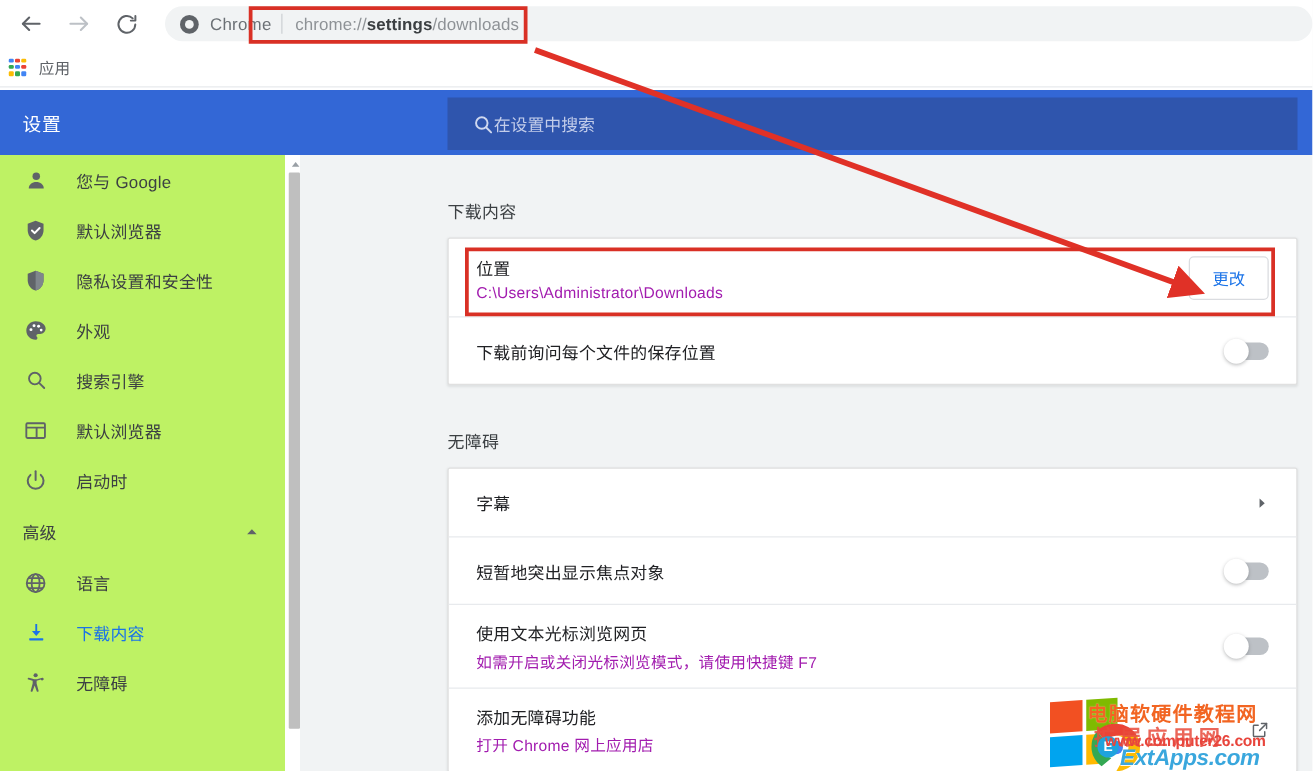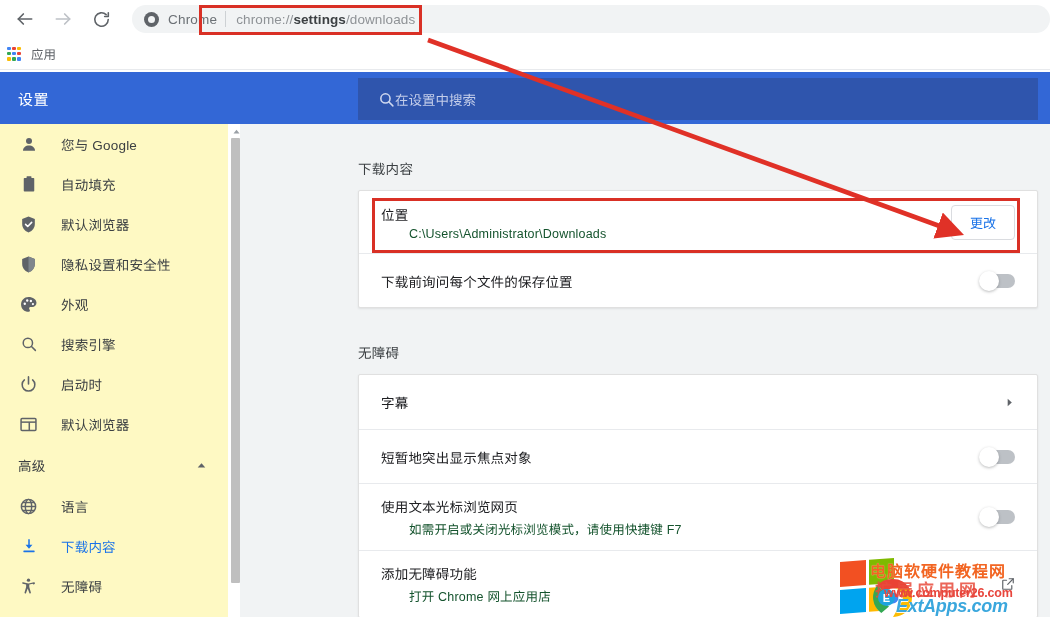--- a/index.html
+++ b/index.html
@@ -75,21 +75,21 @@
   .search-box {
     position:absolute; left:358px; top:78px; width:680px; height:42px;
     background:#2f55ad; display:flex; align-items:center; padding-left:20px; 
   }
   .search-icon { color:#cfd8ef; display:flex; }
   .search-ph { font-size:13.5px; color:#c3cdea; }
 
   
   .sidebar {
     position:absolute; left:0; top:124px; width:240px; height:493px;
-    background:#fef9c3; overflow:hidden;
+    background:#bef264; overflow:hidden;
   }
   .nav-item {
     height:40px; display:flex; align-items:center; padding-left:18px;
     gap:22px; cursor:default;
   }
   .nav-icon { width:21px; height:21px; color:#5f6368; display:flex;
               align-items:center; justify-content:center; flex:0 0 auto; }
   .nav-label { font-size:13.5px; color:#3c4043; letter-spacing:.2px; }
   .nav-item.active .nav-icon { color:#1a73e8; }
   .nav-item.active .nav-label { color:#1a73e8; }
@@ -128,21 +128,21 @@
     border:1px solid #e0e0e0; border-radius:2px;
     box-shadow:0 1px 2px rgba(60,64,67,.10);
   }
   .row {
     display:flex; align-items:center; justify-content:space-between;
     padding:0 22px 0 22px; min-height:54px; position:relative;
   }
   .row + .row { border-top:1px solid #e8eaed; }
   .row-texts { display:flex; flex-direction:column; gap:3px; padding:12px 0; }
   .row-title { font-size:13.5px; color:#202124; letter-spacing:.2px; }
-  .row-sub { font-size:12.5px; color:#14532d; letter-spacing:.2px;margin-left:28px; }
+  .row-sub { font-size:12.5px; color:#a21caf; letter-spacing:.2px; }
   .row.tall { min-height:62px; }
 
   .change-btn {
     border:1px solid #dadce0; border-radius:4px; background:#fff;
     color:#1a73e8; font-size:13px; padding:7px 18px;
     font-family:"Liberation Sans", sans-serif; cursor:pointer;
   }
   .toggle {
     width:34px; height:14px; background:#bdc1c6; border-radius:7px;
     position:relative; flex:0 0 auto;
@@ -273,29 +273,20 @@
     <div class="nav-item">
       <span class="nav-icon">
         <svg width="18" height="18" viewBox="0 0 24 24" fill="#5f6368">
             <circle cx="12" cy="8" r="4"></circle>
             <path d="M4 21c0-4.4 3.6-7 8-7s8 2.6 8 7z"></path>
           </svg>
       </span>
       <span class="nav-label">您与 Google</span>
     </div>
 
-    <div class="nav-item">
-      <span class="nav-icon">
-        <svg width="18" height="18" viewBox="0 0 24 24" fill="#5f6368">
-            <path d="M9 2h6v2h3a1 1 0 0 1 1 1v16a1 1 0 0 1-1 1H6a1 1 0 0 1-1-1V5a1 1 0 0 1 1-1h3zm-1 7h8v1.8H8zm0 4h8v1.8H8zm0 4h5v1.8H8z" fill="#5f6368"></path>
-            <rect x="9" y="2" width="6" height="3" fill="#5f6368"></rect>
-          </svg>
-      </span>
-      <span class="nav-label">自动填充</span>
-    </div>
 
     <div class="nav-item">
       <span class="nav-icon">
         <svg width="19" height="19" viewBox="0 0 24 24" fill="#5f6368">
             <path d="M12 2 4 5v6.5c0 5 3.4 9.3 8 10.5 4.6-1.2 8-5.5 8-10.5V5z"></path>
             <polyline points="8.3,11.8 11,14.5 16,9.3" fill="none" stroke="#fff" stroke-width="2" stroke-linecap="round" stroke-linejoin="round"></polyline>
           </svg>
       </span>
       <span class="nav-label">默认浏览器</span>
     </div>
@@ -328,37 +319,37 @@
         <svg width="18" height="18" viewBox="0 0 24 24" fill="none" stroke="#5f6368" stroke-width="2" stroke-linecap="round">
             <circle cx="10.5" cy="10.5" r="6.2"></circle>
             <line x1="15.3" y1="15.3" x2="20.5" y2="20.5"></line>
           </svg>
       </span>
       <span class="nav-label">搜索引擎</span>
     </div>
 
     <div class="nav-item">
       <span class="nav-icon">
-        <svg width="19" height="19" viewBox="0 0 24 24" fill="none" stroke="#5f6368" stroke-width="2" stroke-linecap="round">
-            <path d="M6.8 6.2a8 8 0 1 0 10.4 0"></path>
-            <line x1="12" y1="2.4" x2="12" y2="11.4"></line>
-          </svg>
-      </span>
-      <span class="nav-label">启动时</span>
-    </div>
-
-    <div class="nav-item">
-      <span class="nav-icon">
         <svg width="19" height="19" viewBox="0 0 24 24" fill="none" stroke="#5f6368" stroke-width="1.9">
             <rect x="2.6" y="4.5" width="18.8" height="15" rx="1.2"></rect>
             <line x1="2.6" y1="9" x2="21.4" y2="9"></line>
             <line x1="13" y1="9" x2="13" y2="19.5"></line>
           </svg>
       </span>
       <span class="nav-label">默认浏览器</span>
+    </div>
+
+    <div class="nav-item">
+      <span class="nav-icon">
+        <svg width="19" height="19" viewBox="0 0 24 24" fill="none" stroke="#5f6368" stroke-width="2" stroke-linecap="round">
+            <path d="M6.8 6.2a8 8 0 1 0 10.4 0"></path>
+            <line x1="12" y1="2.4" x2="12" y2="11.4"></line>
+          </svg>
+      </span>
+      <span class="nav-label">启动时</span>
     </div>
 
     <div class="nav-section">
       <span class="nav-label">高级</span>
       <span class="caret-up">
         <svg width="13" height="13" viewBox="0 0 24 24" fill="#5f6368">
             <polygon points="12,8 19,15.5 5,15.5"></polygon>
           </svg>
       </span>
     </div>

